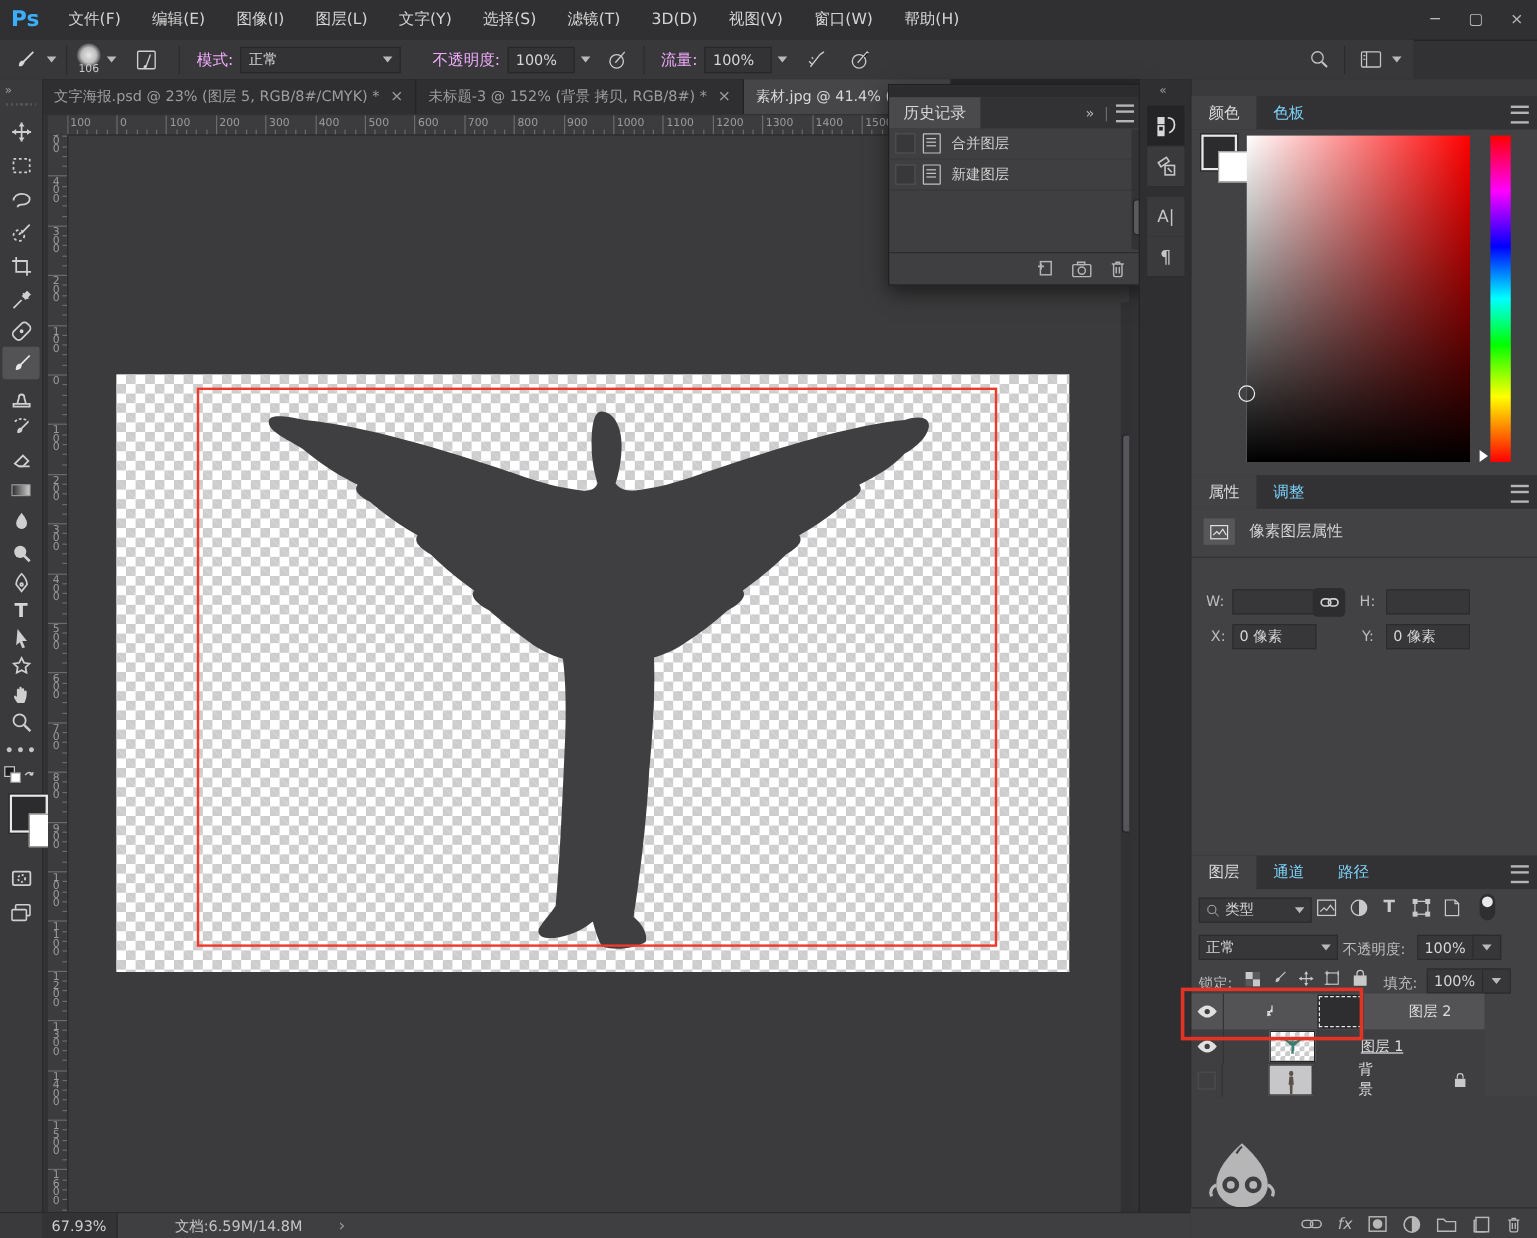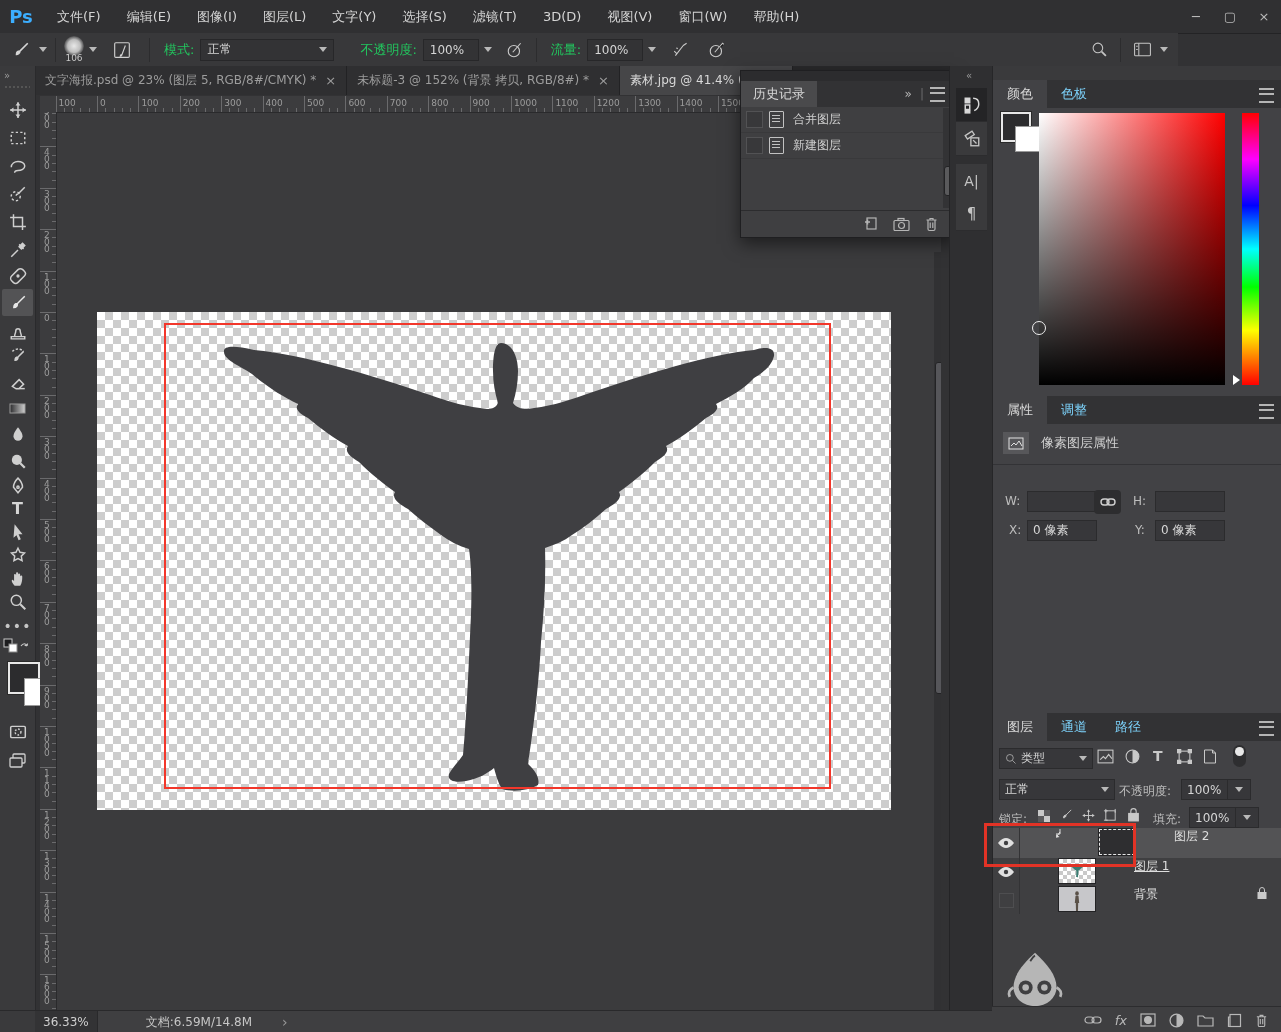--- a/index.html
+++ b/index.html
@@ -10,21 +10,21 @@
   .row{display:flex;align-items:center;}
   
   #menubar{left:0;top:0;width:1281px;height:33px;background:#303032;border-bottom:1px solid #232325;display:flex;align-items:center;}
   #pslogo{width:30px;height:24px;margin-left:6px;color:#3caeff;font-weight:bold;font-size:18px;display:flex;align-items:center;justify-content:center;}
   .menu-item{padding:0 13px;font-size:13px;color:#d4d4d4;line-height:33px;}
   .win-ctrl{width:34px;height:22px;display:flex;align-items:center;justify-content:center;color:#b9b9b9;font-size:13px;}
   
   #optionsbar{left:0;top:33px;width:1178px;height:33px;background:#38383a;border-bottom:1px solid #262628;display:flex;align-items:center;}
   .chev{width:0;height:0;border-left:4px solid transparent;border-right:4px solid transparent;border-top:5px solid #b9b9b9;display:inline-block;margin-left:5px;}
   .opt-sep{width:1px;height:24px;background:#2c2c2e;margin:0 8px;}
-  .opt-label{color:#22c55e;font-size:13px;margin:0 6px;}
+  .opt-label{color:#f0abfc;font-size:13px;margin:0 6px;}
   .opt-box{background:#333335;border:1px solid #272729;height:20px;display:flex;align-items:center;padding:0 6px;color:#d6d6d6;}
   .brush-dot{width:20px;height:20px;border-radius:50%;background:radial-gradient(circle,#e8e8e8 0%,#bdbdbd 45%,rgba(120,120,120,0) 75%);}
   .tool-ico{width:26px;height:26px;display:flex;align-items:center;justify-content:center;}
   
   #tabbar{left:35px;top:66px;width:957px;height:29px;background:#29292b;display:flex;}
   .doc-tab{height:29px;display:flex;align-items:center;padding:0 10px;background:#2f2f31;border-right:1px solid #222224;color:#9d9d9d;font-size:12px;white-space:nowrap;overflow:hidden;}
   .doc-tab.active{background:#464648;color:#d9d9d9;}
   .tab-close{margin-left:9px;color:#9d9d9d;font-size:13px;}
   
   #toolbar{left:0;top:66px;width:35px;height:944px;background:#3a3a3c;border-right:1px solid #2a2a2c;}
@@ -77,21 +77,21 @@
   #grad-ind{position:absolute;left:-7px;top:208px;width:12px;height:12px;border:1.5px solid #efefef;border-radius:50%;}
   #hue-arrow{position:absolute;left:240px;top:267px;width:0;height:0;border-top:5px solid transparent;border-bottom:5px solid transparent;border-left:7px solid #fff;}
   .fgbg .fg{position:absolute;left:8px;top:4px;width:28px;height:28px;background:#2c2c2e;border:2px solid #e8e8e8;outline:1px solid #2a2a2a;}
   .fgbg .bg{position:absolute;left:24px;top:20px;width:26px;height:26px;background:#fff;border:1px solid #999;}
   
   .fld-label{color:#bdbdbd;font-size:12px;}
   .fld{background:#37373a;border:1px solid #2b2b2d;height:19px;display:flex;align-items:center;padding:0 5px;color:#d6d6d6;}
   #link-btn{position:absolute;left:101px;top:66px;width:27px;height:24px;background:#2d2d2f;border-radius:4px;display:flex;align-items:center;justify-content:center;}
   
   .lp-ico{color:#c9c9c9;display:flex;align-items:center;justify-content:center;}
-  .layer-row{position:absolute;left:0;width:289px;display:flex;background:#3f3f41;gap:28px;}
+  .layer-row{position:absolute;left:0;width:244px;display:flex;align-items:center;background:#3f3f41;gap:28px;}
   .layer-row.sel{background:#535355;}
   .eye-slot{width:26px;height:100%;border-right:1px solid #333335;display:flex;align-items:center;justify-content:center;}
   .thumb{border:1px solid #232325;}
   .lname{margin-left:10px;font-size:12px;color:#dedede;}
   #red-layerbox{left:984px;top:823px;width:146px;height:38px;border:3px solid #e23326;z-index:30;}
   #wm{left:1002px;top:948px;width:279px;height:62px;display:flex;align-items:center;opacity:.88;z-index:5;}
   #wm-text{font-size:44px;font-weight:bold;color:#c7c7c7;letter-spacing:1px;margin-left:4px;}
   #lp-foot{left:992px;top:1006px;width:289px;height:26px;background:#3f3f41;border-top:1px solid #2c2c2e;display:flex;align-items:center;justify-content:flex-end;z-index:6;}
   #lp-foot svg{stroke:#b8b8b8;fill:none;stroke-width:1.2;margin-right:13px;}
   #lp-foot .fx{color:#b8b8b8;font-style:italic;font-size:13px;margin-right:13px;}
@@ -906,19 +906,19 @@
         <rect x="3" y="1.5" width="10.5" height="12"></rect>
         <path d="M3 4H1.5v9.5H11"></path>
       </svg>
     <svg width="13" height="15" viewBox="0 0 14 16">
         <path d="M2 4h10M3.5 4v9a1.5 1.5 0 0 0 1.5 1.5h4A1.5 1.5 0 0 0 10.5 13V4M5.5 4V2.5h3V4M5.7 6.5v5.5M8.3 6.5v5.5"></path>
       </svg>
   </div>
 
   <div class="abs" id="statusbar">
     <div id="zoombox">
-        <span>36.33%</span>
+        <span>67.93%</span>
       </div>
     <span style="margin-left:48px;color:#c6c6c6">文档:6.59M/14.8M</span>
     <span style="margin-left:30px;color:#9a9a9a;font-size:14px">›</span>
   </div>
   <div class="abs" style="left:0;top:1010px;width:35px;height:22px;background:#3a3a3c;border-top:1px solid #29292b"></div>
 </div>
 
 </body></html>

